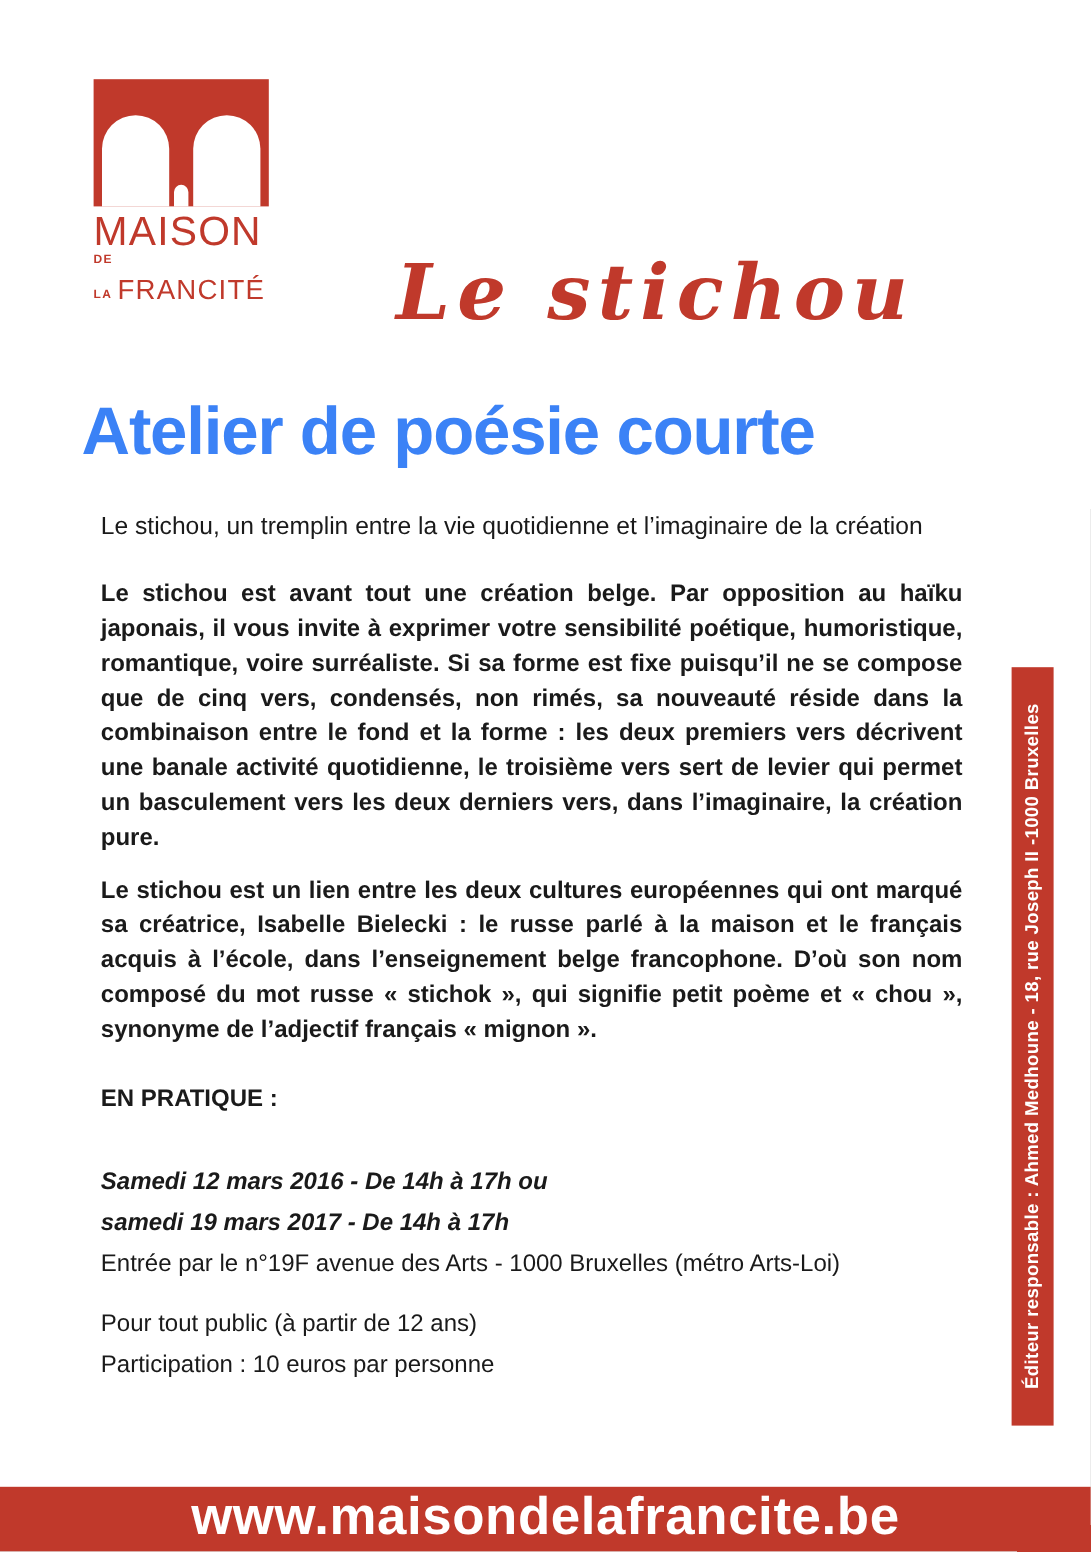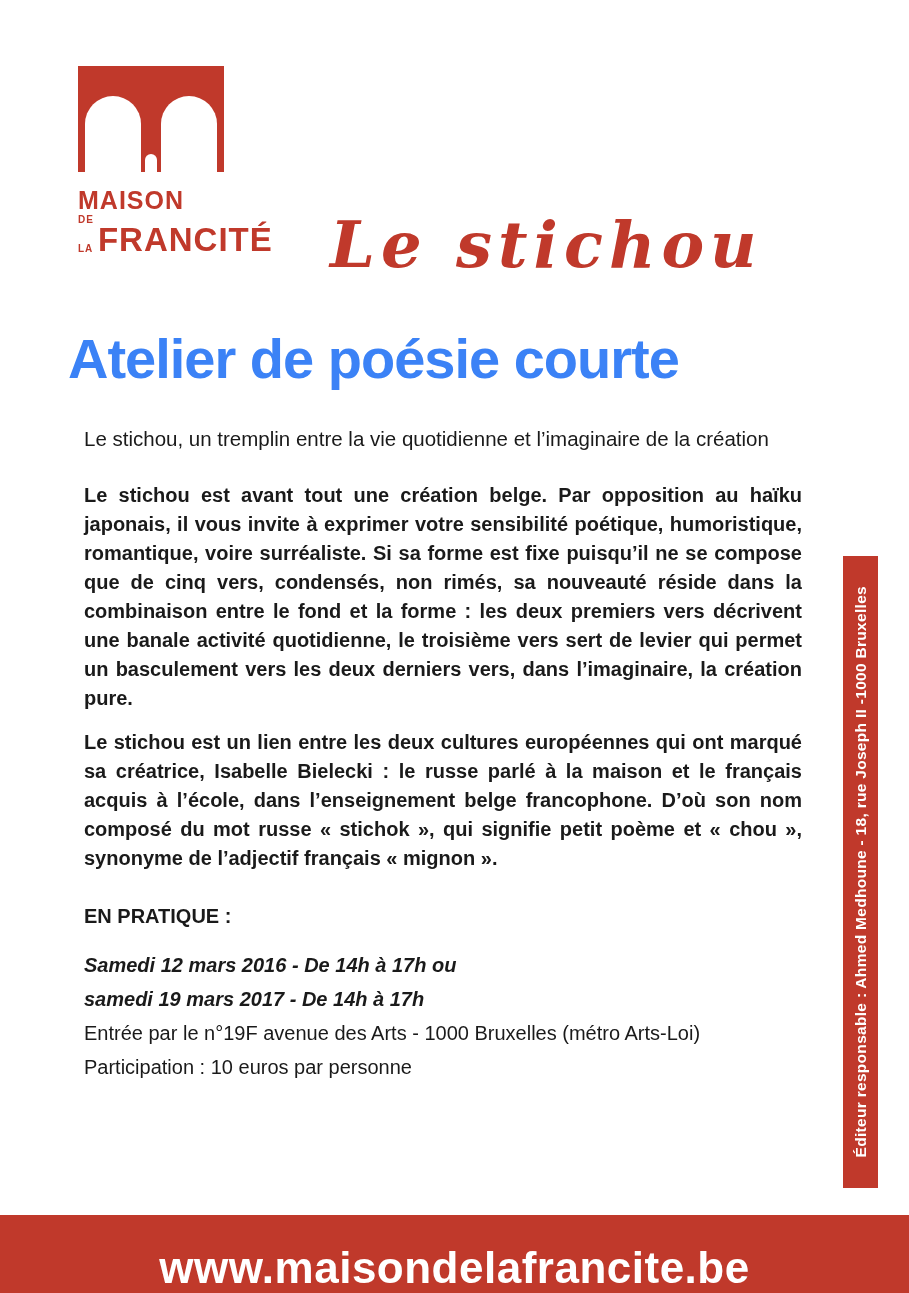--- a/index.html
+++ b/index.html
@@ -35,41 +35,41 @@
   }
   .logo-arch.left  { left: 7px; }
   .logo-arch.right { right: 7px; }
   .logo-door {
     position: absolute; bottom: 0; left: 50%;
     width: 12px; height: 18px; margin-left: -6px;
     background: #fff;
     border-radius: 6px 6px 0 0;
   }
   .logo-word {
-    margin-top: 16px;
-    color: var(--red);
-    font-weight: bold;
-    font-size: 25px;
+    margin-top: 4px;
+    color: var(--red);
+    font-weight: normal;
+    font-size: 34px;
     letter-spacing: 1px;
     line-height: 1;
   }
   .logo-sub { display: flex; align-items: flex-end; margin-top: 2px; }
   .logo-dela {
     display: flex; flex-direction: column;
     color: var(--red);
     font-weight: bold;
     font-size: 10px; line-height: 10px;
     margin-right: 4px; padding-bottom: 2px;
     letter-spacing: 1px;
     gap: 19px;
   }
   .logo-francite {
     color: var(--red);
-    font-weight: bold;
-    font-size: 33px; line-height: 1;
+    font-weight: normal;
+    font-size: 23px; line-height: 1;
     letter-spacing: 1px;
   }
 
   
   .script-title {
     position: absolute;
     left: 330px; top: 210px;
     color: var(--red);
     font-family: "DejaVu Serif", serif;
     font-style: italic;
@@ -106,21 +106,21 @@
   .para {
     line-height: 29px;
     text-align: justify;
     margin-bottom: 15px;
     font-weight: bold;
   }
 
   .practical-heading {
     font-weight: bold;
     margin-top: 32px;
-    margin-bottom: 26px;
+    margin-bottom: 46px;
   }
   .pline { margin-bottom: 12px; line-height: 22px; }
   .pline.bold { font-weight: bold; font-style: italic; }
   .pline.gap-top { margin-top: 28px; }
   .pline.nowrap { white-space: nowrap; }
 
   
   .side-bar {
     position: absolute;
     right: 31px; top: 556px;
@@ -135,23 +135,23 @@
     font-weight: bold;
     font-size: 15.5px;
     letter-spacing: 0.3px;
     white-space: nowrap;
   }
 
   
   .footer {
     position: absolute;
     left: 0; bottom: 0;
-    width: 100%; height: 78px;
+    width: 100%; height: 54px;
     background: var(--red);
-    display: flex; align-items: flex-end; justify-content: center;
+    display: flex; align-items: flex-start; justify-content: center;
   }
   .footer-text {
     color: #fff;
     font-weight: bold;
     font-size: 44px;
     letter-spacing: 0.5px;
   }
 </style>
 </head>
 <body>
@@ -179,20 +179,21 @@
 
   <div class="content">
     <p class="lead">Le stichou, un tremplin entre la vie quotidienne et l’imaginaire de la création</p>
     <p class="para">Le stichou est avant tout une création belge. Par opposition au haïku japonais, il vous invite à exprimer votre sensibilité poétique, humoristique, romantique, voire surréaliste. Si sa forme est fixe puisqu’il ne se compose que de cinq vers, condensés, non rimés, sa nouveauté réside dans la combinaison entre le fond et la forme : les deux premiers vers décrivent une banale activité quotidienne, le troisième vers sert de levier qui permet un basculement vers les deux derniers vers, dans l’imaginaire, la création pure.</p>
     <p class="para">Le stichou est un lien entre les deux cultures européennes qui ont marqué sa créatrice, Isabelle Bielecki : le russe parlé à la maison et le français acquis à l’école, dans l’enseignement belge francophone. D’où son nom composé du mot russe « stichok », qui signifie petit poème et « chou », synonyme de l’adjectif français « mignon ».</p>
 
     <div class="practical-heading">EN PRATIQUE :</div>
     <div class="pline bold">Samedi 12 mars 2016 - De 14h à 17h  ou</div>
     <div class="pline bold">samedi 19 mars 2017 - De 14h à 17h</div>
     <div class="pline">Entrée par le n°19F avenue des Arts - 1000 Bruxelles (métro Arts-Loi)</div>
+    <div class="pline gap-top">Pour tout public (à partir de 12 ans)</div>
     <div class="pline">Participation : 10 euros par personne</div>
   </div>
 
   <div class="side-bar">
     <div class="side-text">Éditeur responsable : Ahmed Medhoune - 18, rue Joseph II -1000 Bruxelles</div>
   </div>
 
   <div class="footer">
     <div class="footer-text">www.maisondelafrancite.be</div>
   </div>

